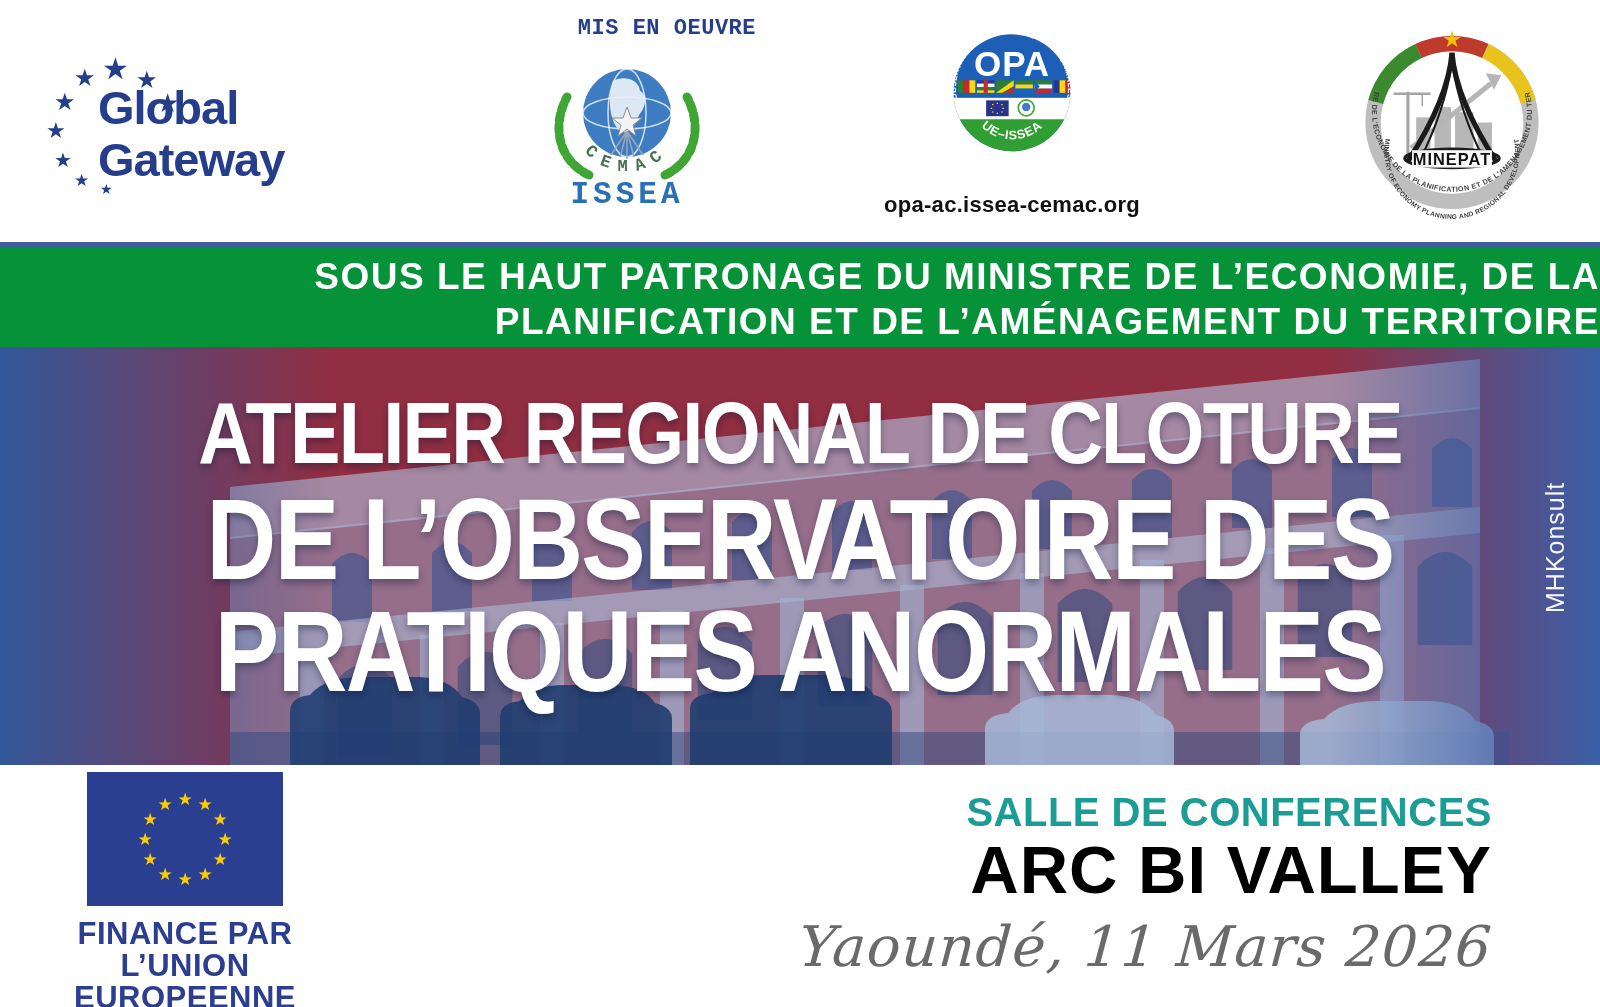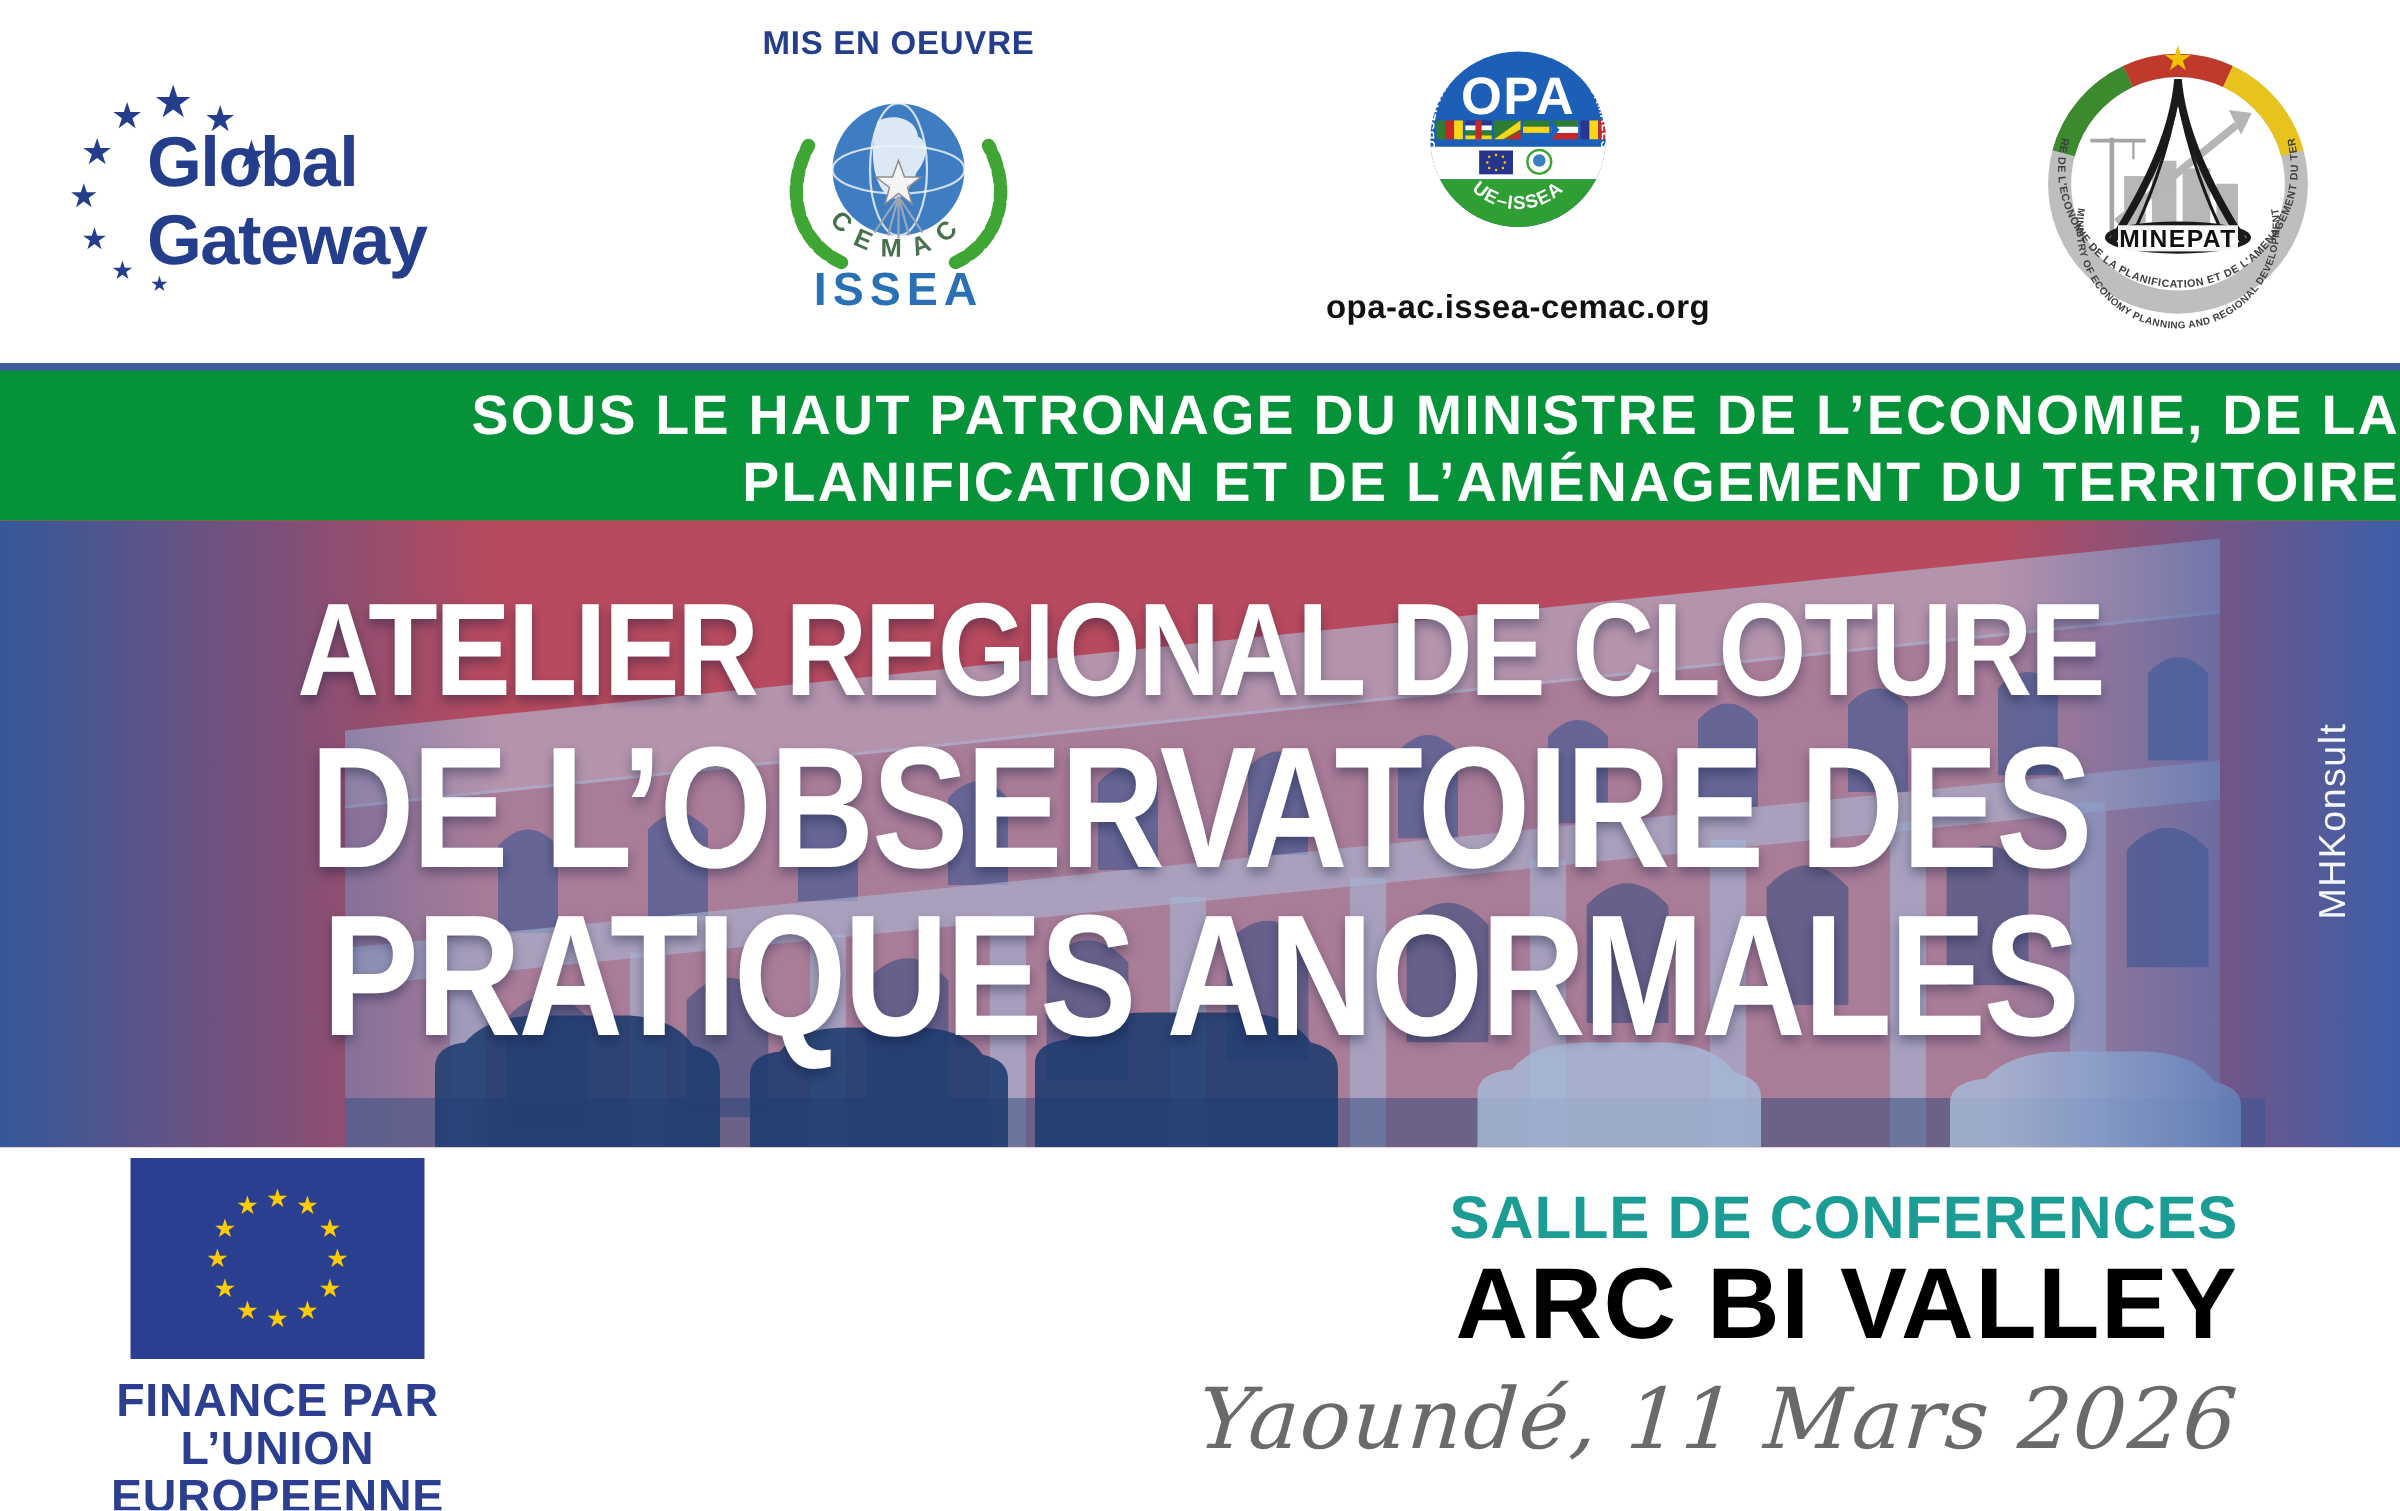--- a/index.html
+++ b/index.html
@@ -9,40 +9,40 @@
   
   .top{position:absolute;top:0;left:0;width:1600px;height:242px;background:#ffffff;}
 
   
   .gg{position:absolute;left:42px;top:52px;width:290px;height:170px;}
   .gg-star{position:absolute;color:#243E8B;line-height:1;}
   .gg-text{position:absolute;left:56px;top:30px;color:#243E8B;font-weight:bold;
            font-size:47px;line-height:52px;letter-spacing:-1px;}
 
   
-  .issea{position:absolute;left:470px;top:16px;width:258px;text-align:center;}
+  .issea{position:absolute;left:498px;top:16px;width:258px;text-align:right;font-family:Liberation Mono, monospace;}
   .issea-caption{color:#243E8B;font-weight:800;font-size:22px;line-height:25px;letter-spacing:.5px;}
   .issea svg{display:block;margin:2px auto 0;}
 
   
   .opa{position:absolute;left:878px;top:26px;width:268px;text-align:center;}
   .opa svg{display:block;margin:0 auto;}
   .opa-url{margin-top:24px;color:#111111;font-weight:800;font-size:22px;letter-spacing:.3px;}
 
   
   .minepat{position:absolute;left:1352px;top:20px;width:200px;height:205px;}
 
   
   .patronage{position:absolute;top:242px;left:0;width:1600px;height:136px;background:#059238;
              border-top:5px solid #3F5C9C;box-sizing:border-box;text-align:right;color:#ffffff;}
   .patronage .l{font-weight:800;font-size:37px;line-height:45px;letter-spacing:1.5px;}
   .patronage .l1{margin-top:7px;}
 
   
-  .hero{position:absolute;top:347px;left:0;width:1600px;height:418px;background:#ef4444;overflow:hidden;}
+  .hero{position:absolute;top:347px;left:0;width:1600px;height:418px;background:#b91c1c;overflow:hidden;}
   .hero-photo{position:absolute;top:0;left:0;width:1600px;height:418px;}
   .hero-title{position:absolute;top:40px;left:0;width:1600px;text-align:center;color:#ffffff;}
   .hero-title .t{display:block;font-weight:800;white-space:nowrap;
                  text-shadow:0 4px 8px rgba(8,20,52,.38);}
   .t1{font-size:88px;line-height:92px;transform:scaleX(.86);letter-spacing:-2px;}
   .t2{font-size:115px;line-height:112px;margin-top:4px;transform:scaleX(.84);letter-spacing:-2px;}
   .t3{font-size:115px;line-height:112px;transform:scaleX(.84);letter-spacing:-2px;}
   .watermark{position:absolute;right:30px;top:86px;height:180px;color:#ffffff;
              writing-mode:vertical-rl;transform:rotate(180deg);font-size:25px;
              font-weight:400;letter-spacing:1px;opacity:.95;}

